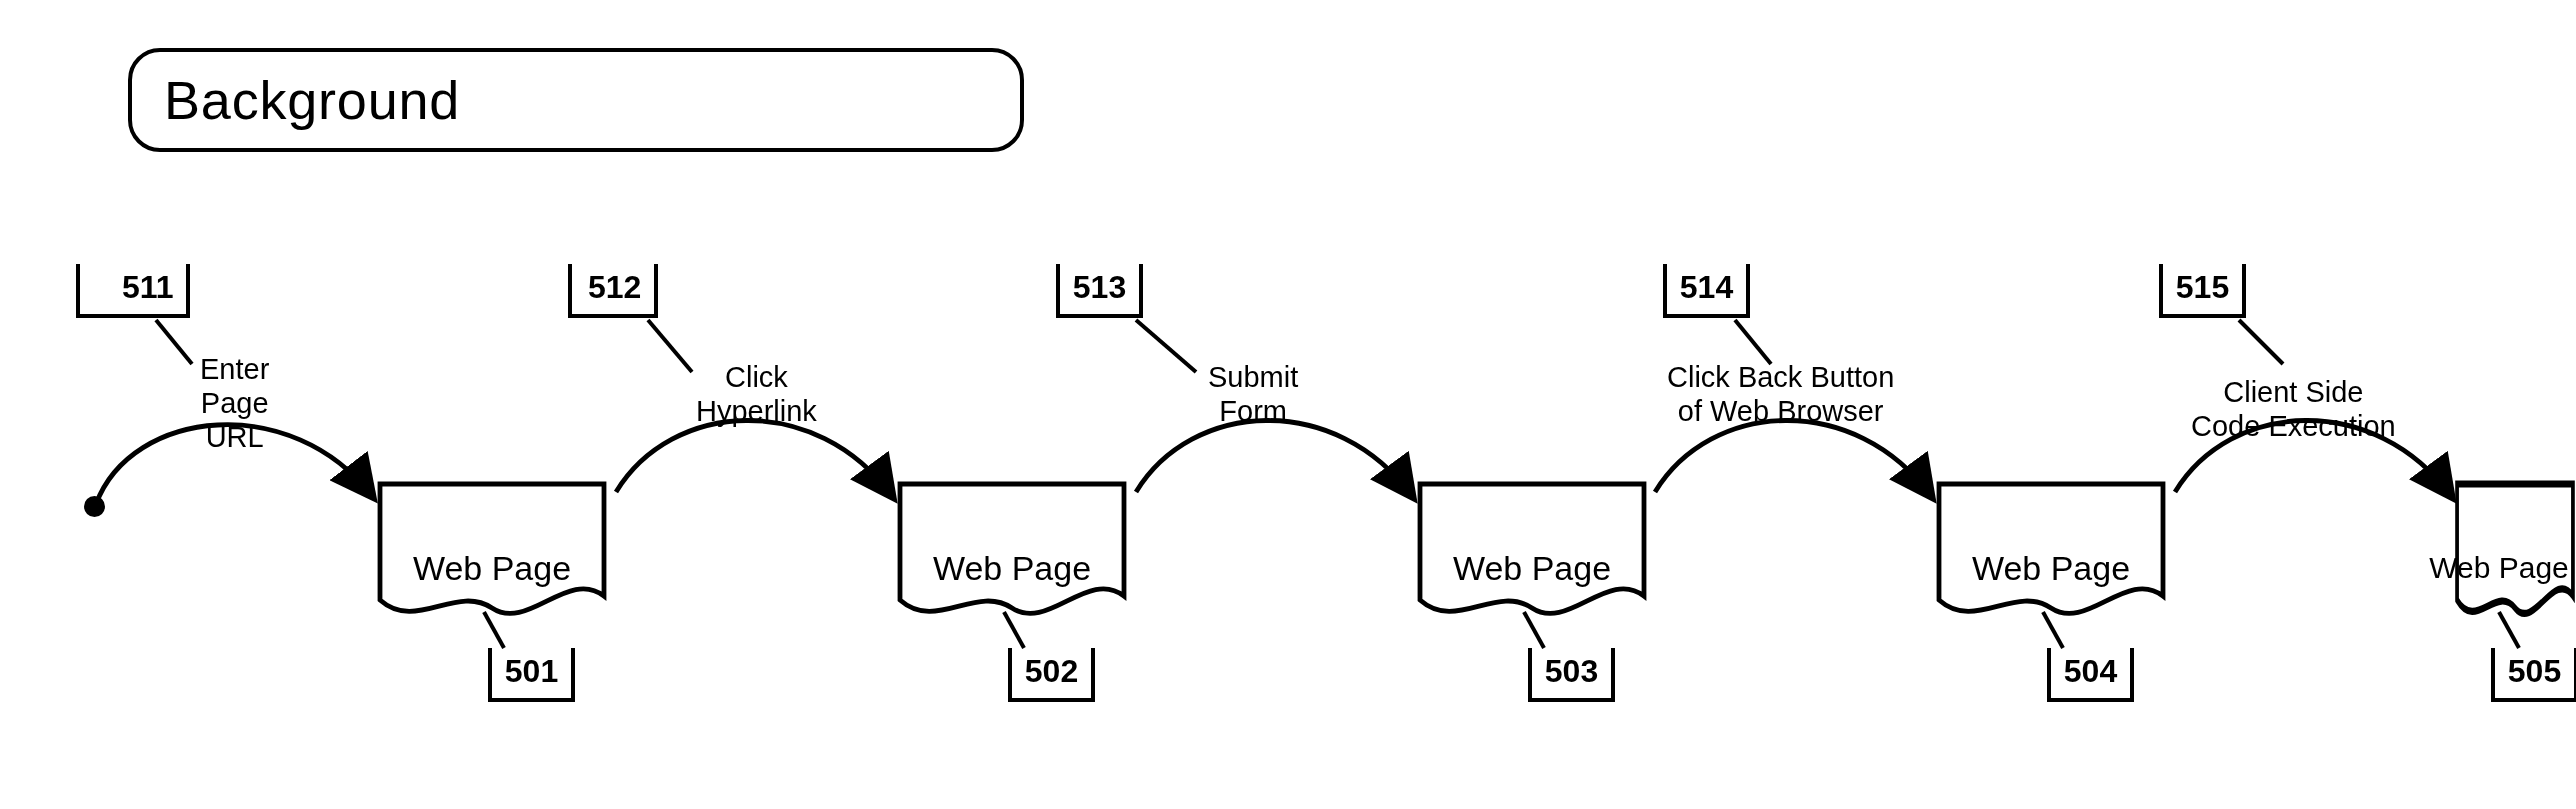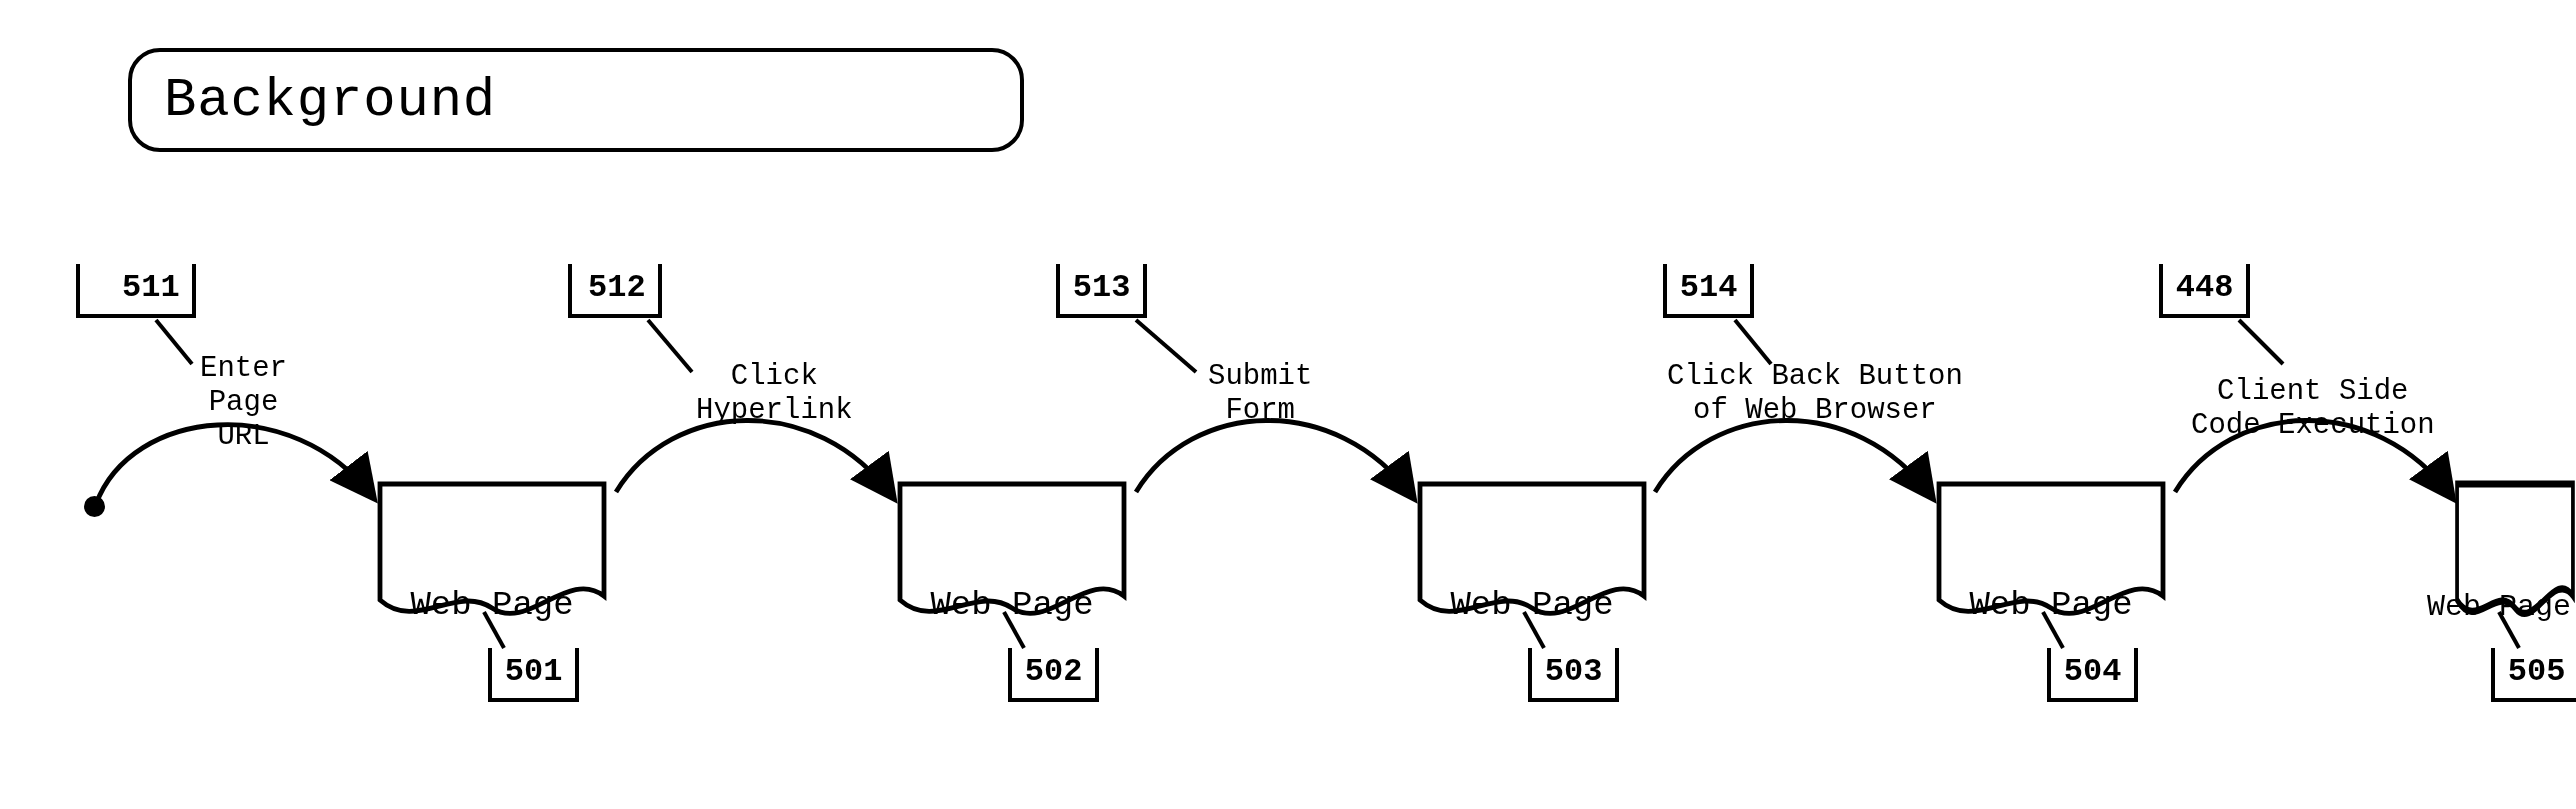--- a/index.html
+++ b/index.html
@@ -5,21 +5,20 @@
   html, body {
     margin: 0;
     padding: 0;
     background: #fff;
     font-family: Arial, Helvetica, sans-serif;
   }
   .canvas {
     position: relative;
     width: 2180px;
     height: 809px;
-    font-family: Liberation Mono, monospace;
   }
   .title-box {
     position: absolute;
     left: 128px;
     top: 48px;
     width: 896px;
     height: 104px;
     border: 4.8px solid #000;
     border-radius: 32px;
     display: flex;
@@ -34,21 +33,21 @@
   .title-right {
     font-size: 54px;
     margin-left: 208px;
   }
   .page-node {
     position: absolute;
     width: 232px;
     height: 144px;
     font-size: 34px;
     display: flex;
-    align-items: flex-end;
+    align-items: center;
     justify-content: center;
     padding-top: 32px;
     box-sizing: border-box;
   }
   .page-node svg.page-shape {
     position: absolute;
     left: 0; top: 0;
     width: 100%; height: 100%;
     z-index: 0;
   }
@@ -195,21 +194,21 @@
     <path d="M5,5 L30,50" stroke="#000" stroke-width="5" fill="none"></path>
   </svg>
 
   <svg class="arrow-svg" style="left:2167px; top:384px; width:296px; height:160px;" viewBox="0 0 370 200" width="296" height="160">
     <path d="M10,135 C 80,20 260,10 355,140" stroke="#000" stroke-width="6" fill="none" marker-end="url(#ah)"></path>
   </svg>
   <div class="action-text" style="left:2191px; top:375px;">
     <span>Client Side</span><br>
     <span>Code Execution</span>
   </div>
-  <div class="ref-box" style="left:2159px; top:264px;">448</div>
+  <div class="ref-box" style="left:2159px; top:264px;">515</div>
   <svg class="arrow-svg" style="left:2235px; top:316px; width:56px; height:56px;" viewBox="0 0 70 70" width="56" height="56">
     <path d="M5,5 L60,60" stroke="#000" stroke-width="5" fill="none"></path>
   </svg>
 
   <div class="page-node" style="left:2455px; top:480px; width:120px;">
     <svg class="page-shape" viewBox="0 0 290 180" preserveAspectRatio="none">
       <path d="M5,5 L285,5 L285,145 C 240,110 190,190 145,160 C 100,130 50,190 5,150 Z" fill="#fff" stroke="#000" stroke-width="9"></path>
     </svg>
     <span class="page-label" style="font-size:30px; white-space:nowrap; margin-left:-32px;">Web Page</span>
   </div>

